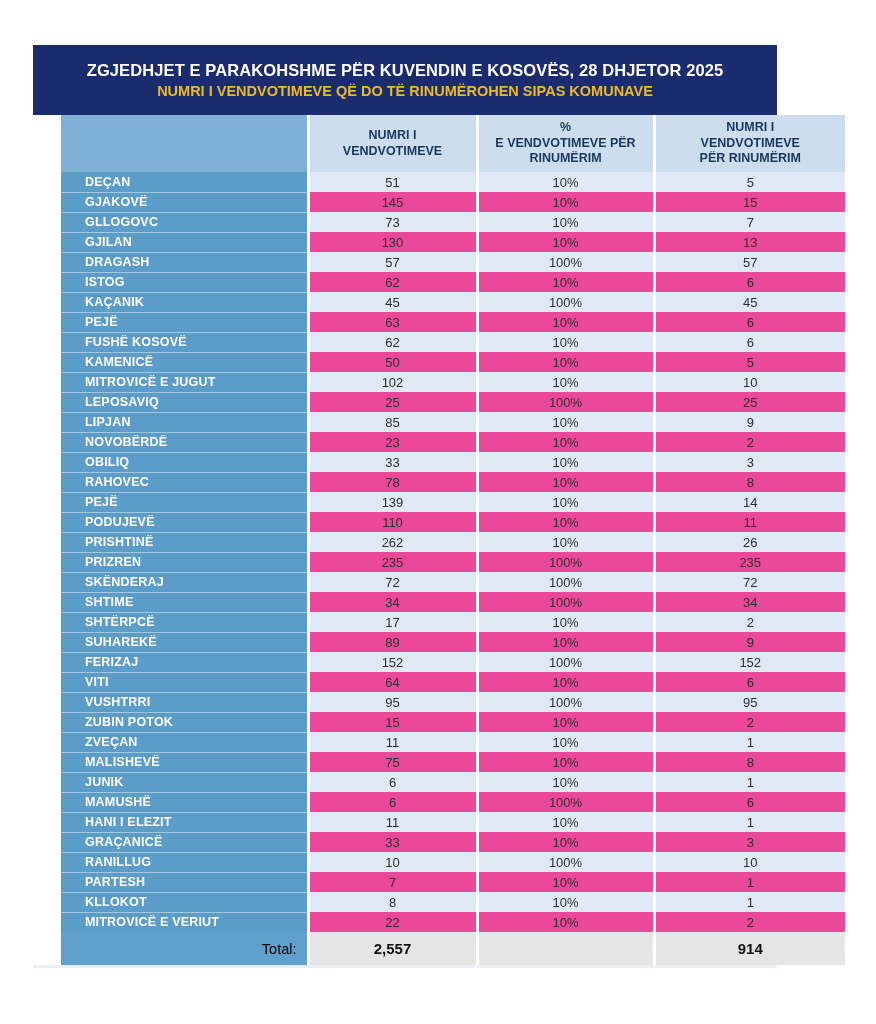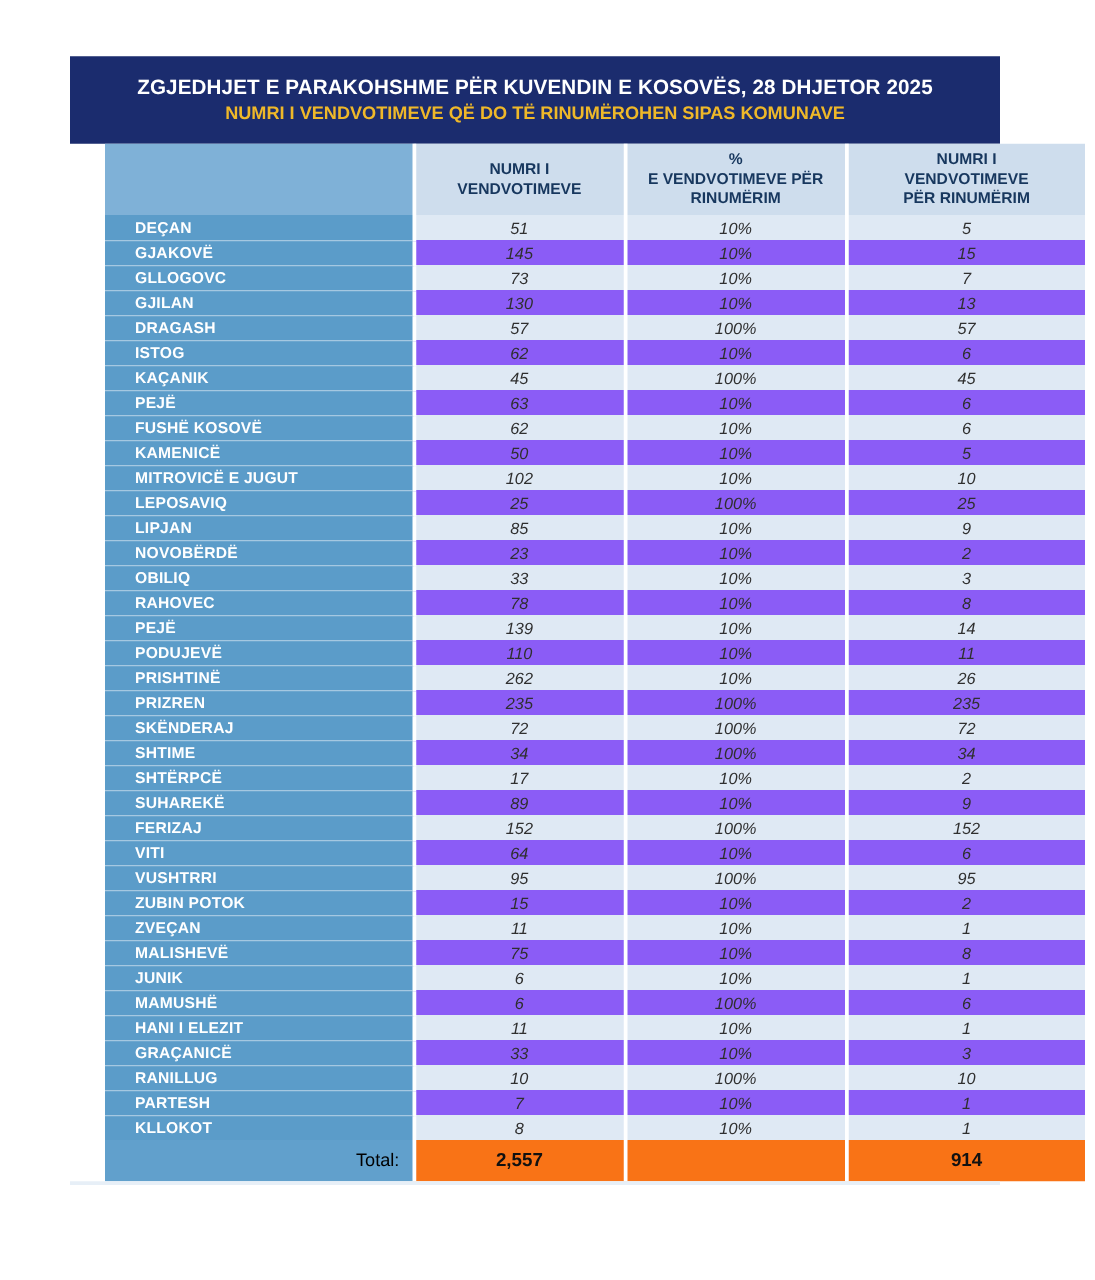--- a/index.html
+++ b/index.html
@@ -5,21 +5,21 @@
   html, body { margin: 0; padding: 0; }
   body {
     width: 876px; height: 1024px;
     background: #ffffff;
     font-family: "Liberation Sans", "DejaVu Sans", sans-serif;
     position: relative;
     overflow: hidden;
   }
   .sheet {
     position: absolute;
-    left: 56px; top: 45px;
+    left: 33px; top: 45px;
     width: 744px;
   }
   
   .title-band {
     background: #1b2c6e;
     height: 70px;
     display: flex;
     flex-direction: column;
     align-items: center;
     justify-content: center;
@@ -71,33 +71,33 @@
     color: #ffffff;
     font-weight: bold;
     text-align: left;
     padding-left: 24px;
     letter-spacing: 0.2px;
     font-size: 12.5px;
     border-bottom: 1px solid rgba(255,255,255,0.45);
   }
   tbody tr:last-child td.muni { border-bottom: none; }
   td.num { text-align: center; color: #2f2f2f; }
-  tr.odd  td.num { background: #dfe9f4; font-style: italic; }
-  tr.even td.num { background: #8b5cf6; font-style: italic; }
+  tr.odd  td.num { background: #dfe9f4; }
+  tr.even td.num { background: #ec4899; }
 
   tfoot td { height: 33px; vertical-align: middle; }
   tfoot td.total-label {
     background: #61a0cc;
     color: #000000;
     text-align: right;
     padding-right: 10px;
     font-size: 14.5px;
   }
   tfoot td.total-val {
-    background: #f97316;
+    background: #e5e5e5;
     text-align: center;
     color: #111111;
     font-weight: bold;
     font-size: 15px;
   }
   .bottom-strip { height: 3px; background: #e7eff7; }
 </style>
 </head>
 <body>
 
@@ -350,20 +350,26 @@
           <td class="num gapL">7</td>
           <td class="num gapL">10%</td>
           <td class="num gapL">1</td>
         </tr>
         <tr class="odd">
           <td class="muni">KLLOKOT</td>
           <td class="num gapL">8</td>
           <td class="num gapL">10%</td>
           <td class="num gapL">1</td>
         </tr>
+        <tr class="even">
+          <td class="muni">MITROVICË E VERIUT</td>
+          <td class="num gapL">22</td>
+          <td class="num gapL">10%</td>
+          <td class="num gapL">2</td>
+        </tr>
       </tbody>
     <tfoot>
       <tr>
         <td class="total-label">Total:</td>
         <td class="total-val gapL">2,557</td>
         <td class="total-val gapL"></td>
         <td class="total-val gapL">914</td>
       </tr>
     </tfoot>
   </table>

